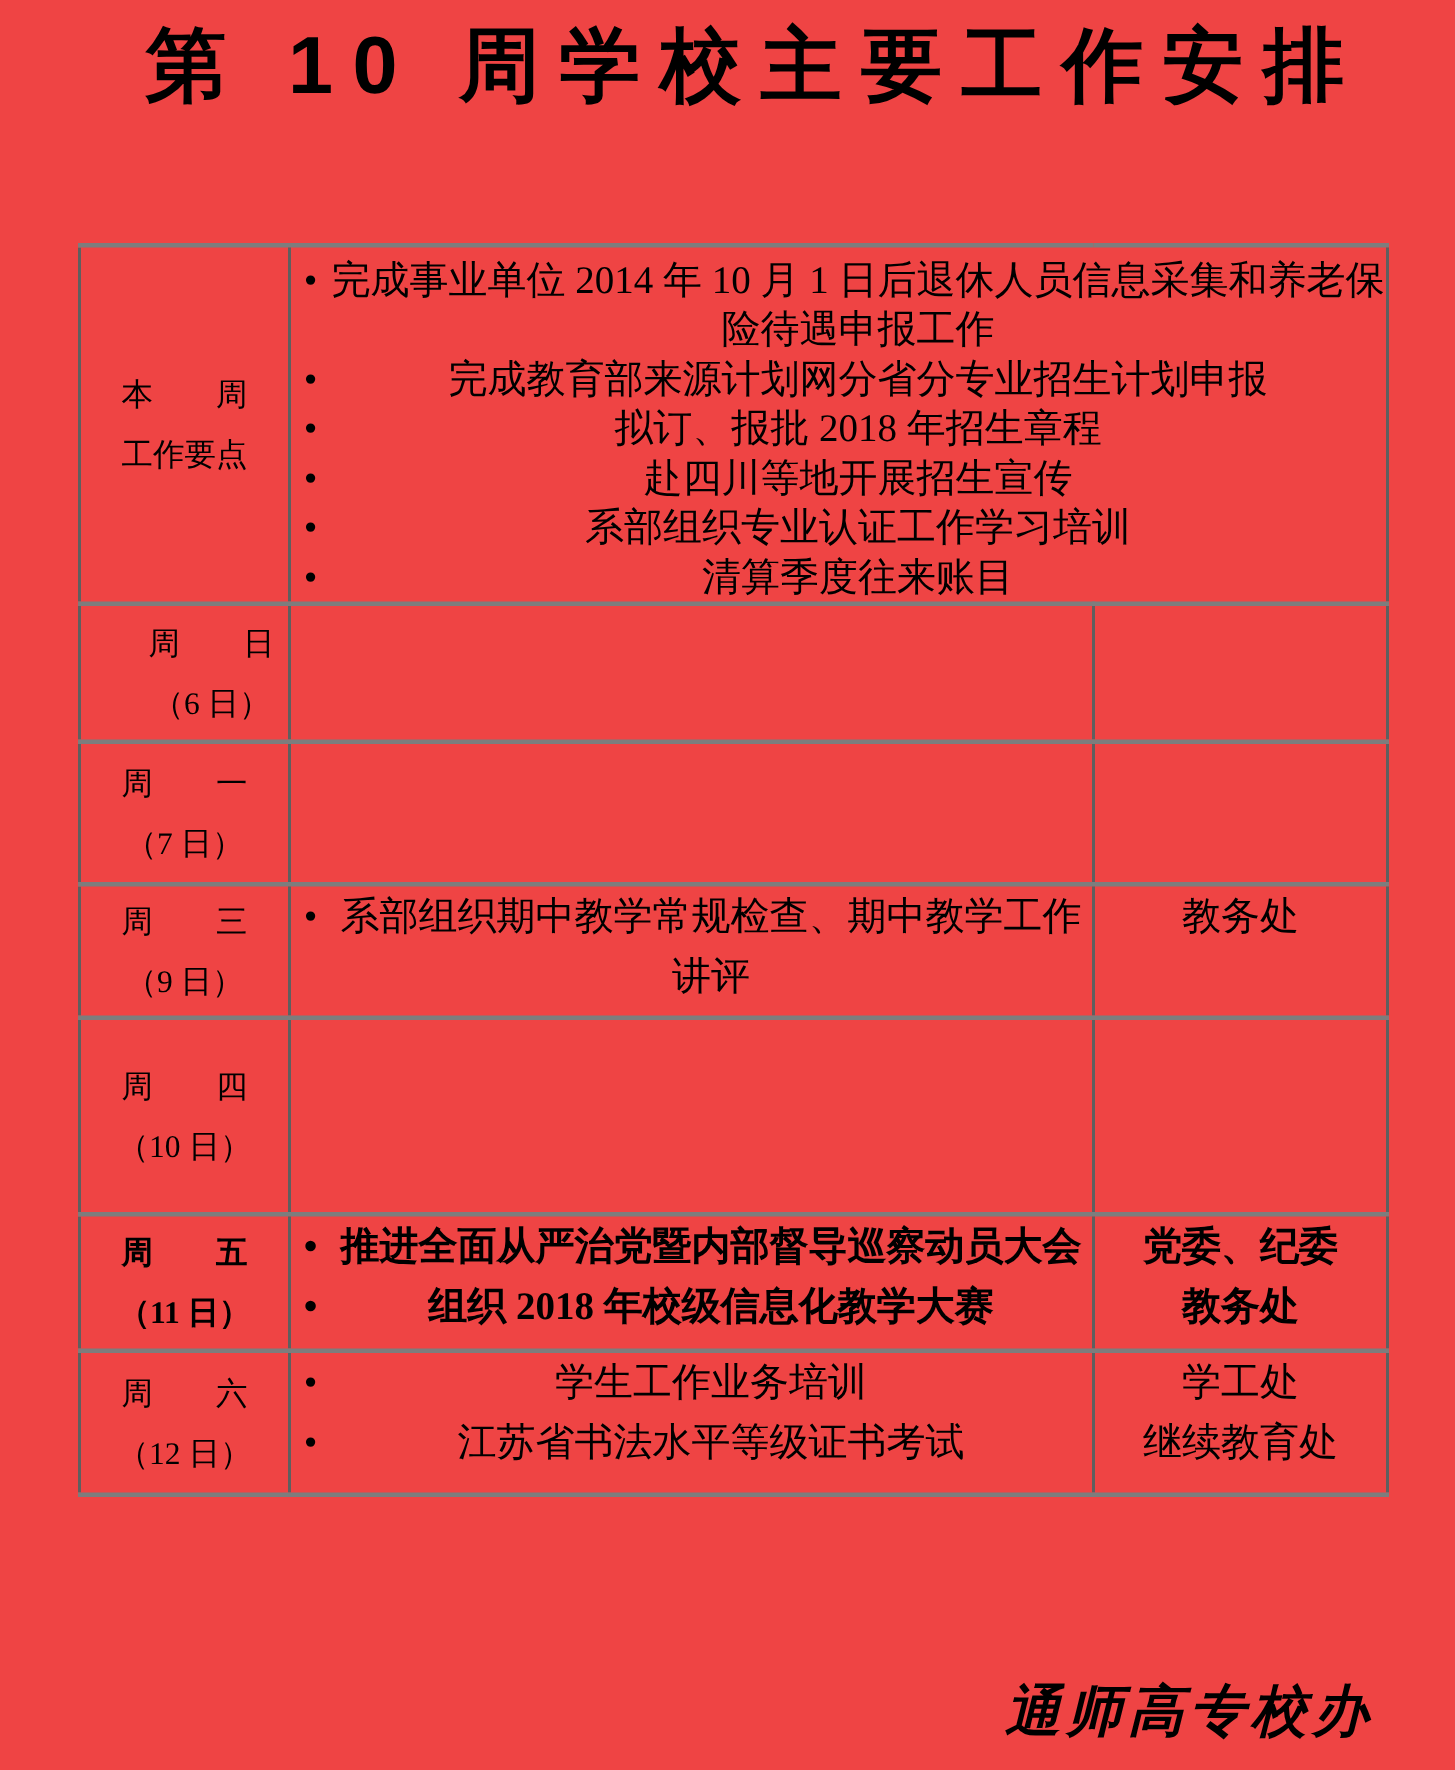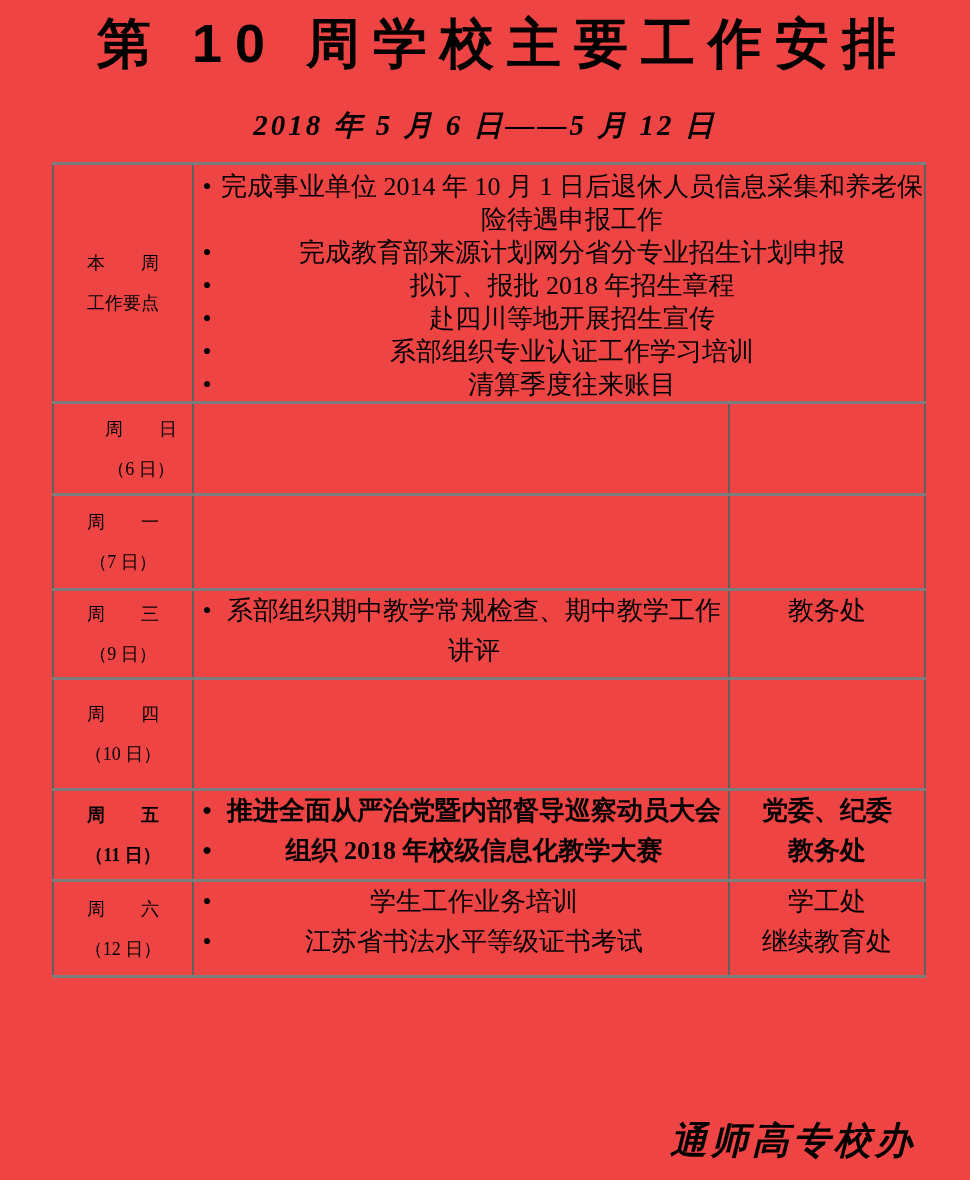--- a/index.html
+++ b/index.html
@@ -48,27 +48,27 @@
     border-top: 3px solid #7d7d7d;
     border-bottom: 3px solid #7d7d7d;
     padding: 0;
     overflow: hidden;
   }
   tr.r0 > td { height: 237px; }
   tr.r1 > td { height: 92px; padding-left: 36px; }
   tr.r2 > td { height: 95px; margin-top: 48px; }
   tr.r3 > td { height: 110px; }
   tr.r4 > td { height: 89px; margin-top: 16px; }
-  tr.r5 > td { height: 111px; border-radius: 15px; }
+  tr.r5 > td { height: 131px; border-radius: 15px; }
   tr.r6 > td { height: 91px; font-weight: bold; }
   tr.r7 > td { height: 96px; }
   td.day {
     vertical-align: middle;
     text-align: center;
-    font-size: 18px;
+    font-size: 21px;
     line-height: 40px;
   }
   td.items {
     vertical-align: top;
     padding: 11px 6px 0 12px;
     font-size: 26px;
     line-height: 40px;
   }
   td.items.hdr {
     padding-top: 5px;
@@ -101,21 +101,20 @@
     letter-spacing: 4px;
   }
 </style>
 </head>
 <body>
 
 <div class="page">
 
   <div class="title">第 10 周学校主要工作安排</div>
 
-  <div class="subtitle">2018 年 5 月 6 日——5 月 12 日</div>
 
   <table class="schedule">
     <colgroup>
       <col style="width:140px">
       <col style="width:536px">
       <col style="width:196px">
     </colgroup>
     <tbody>
       <tr class="r0">
         <td class="day">

